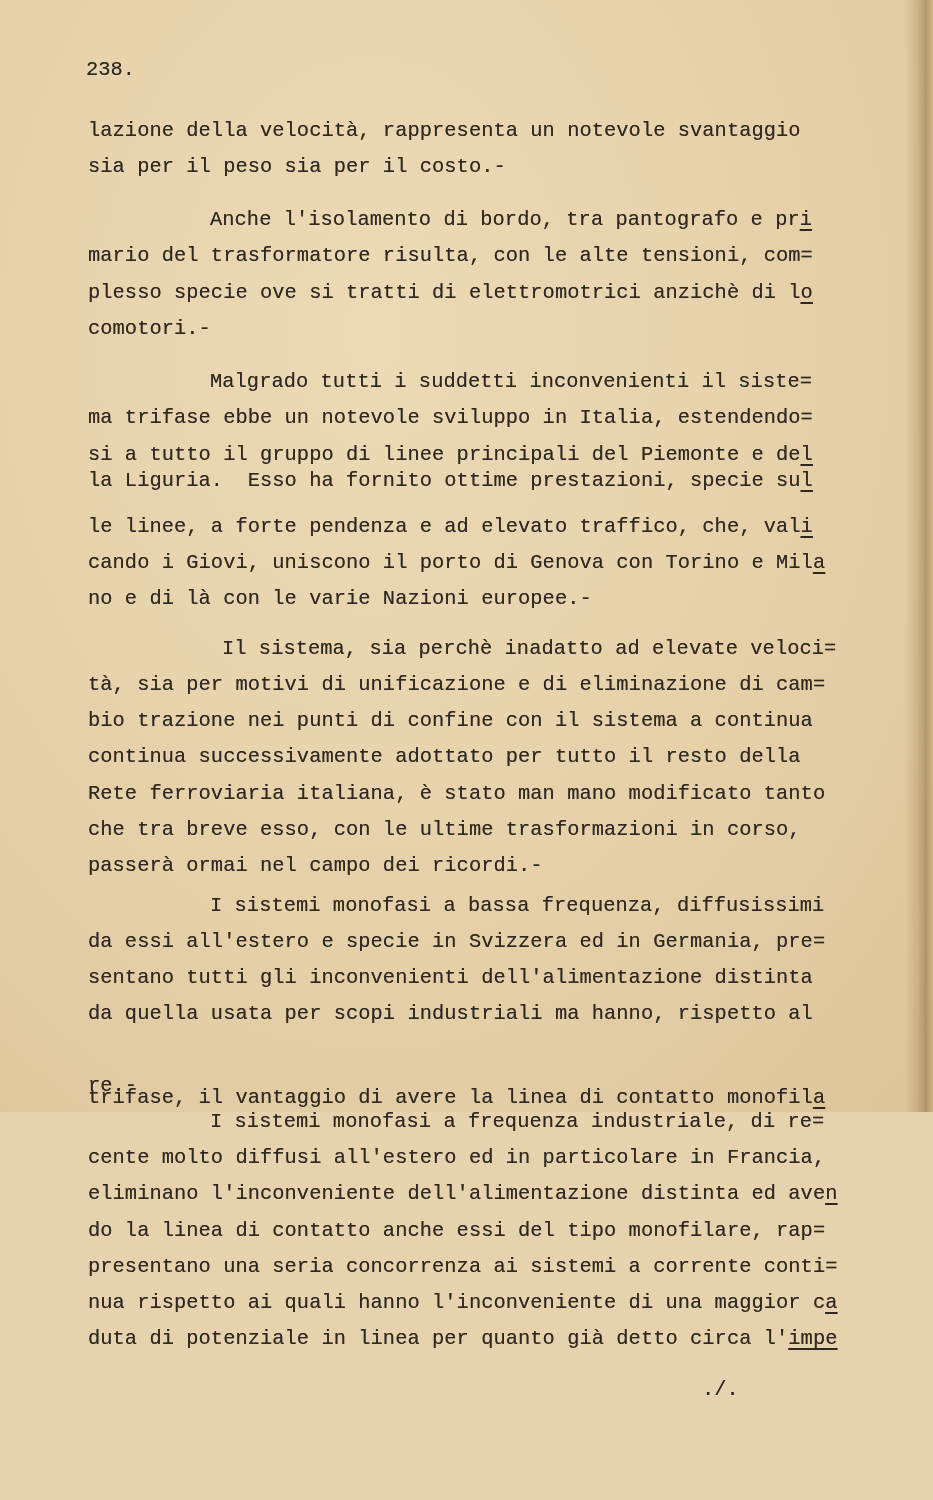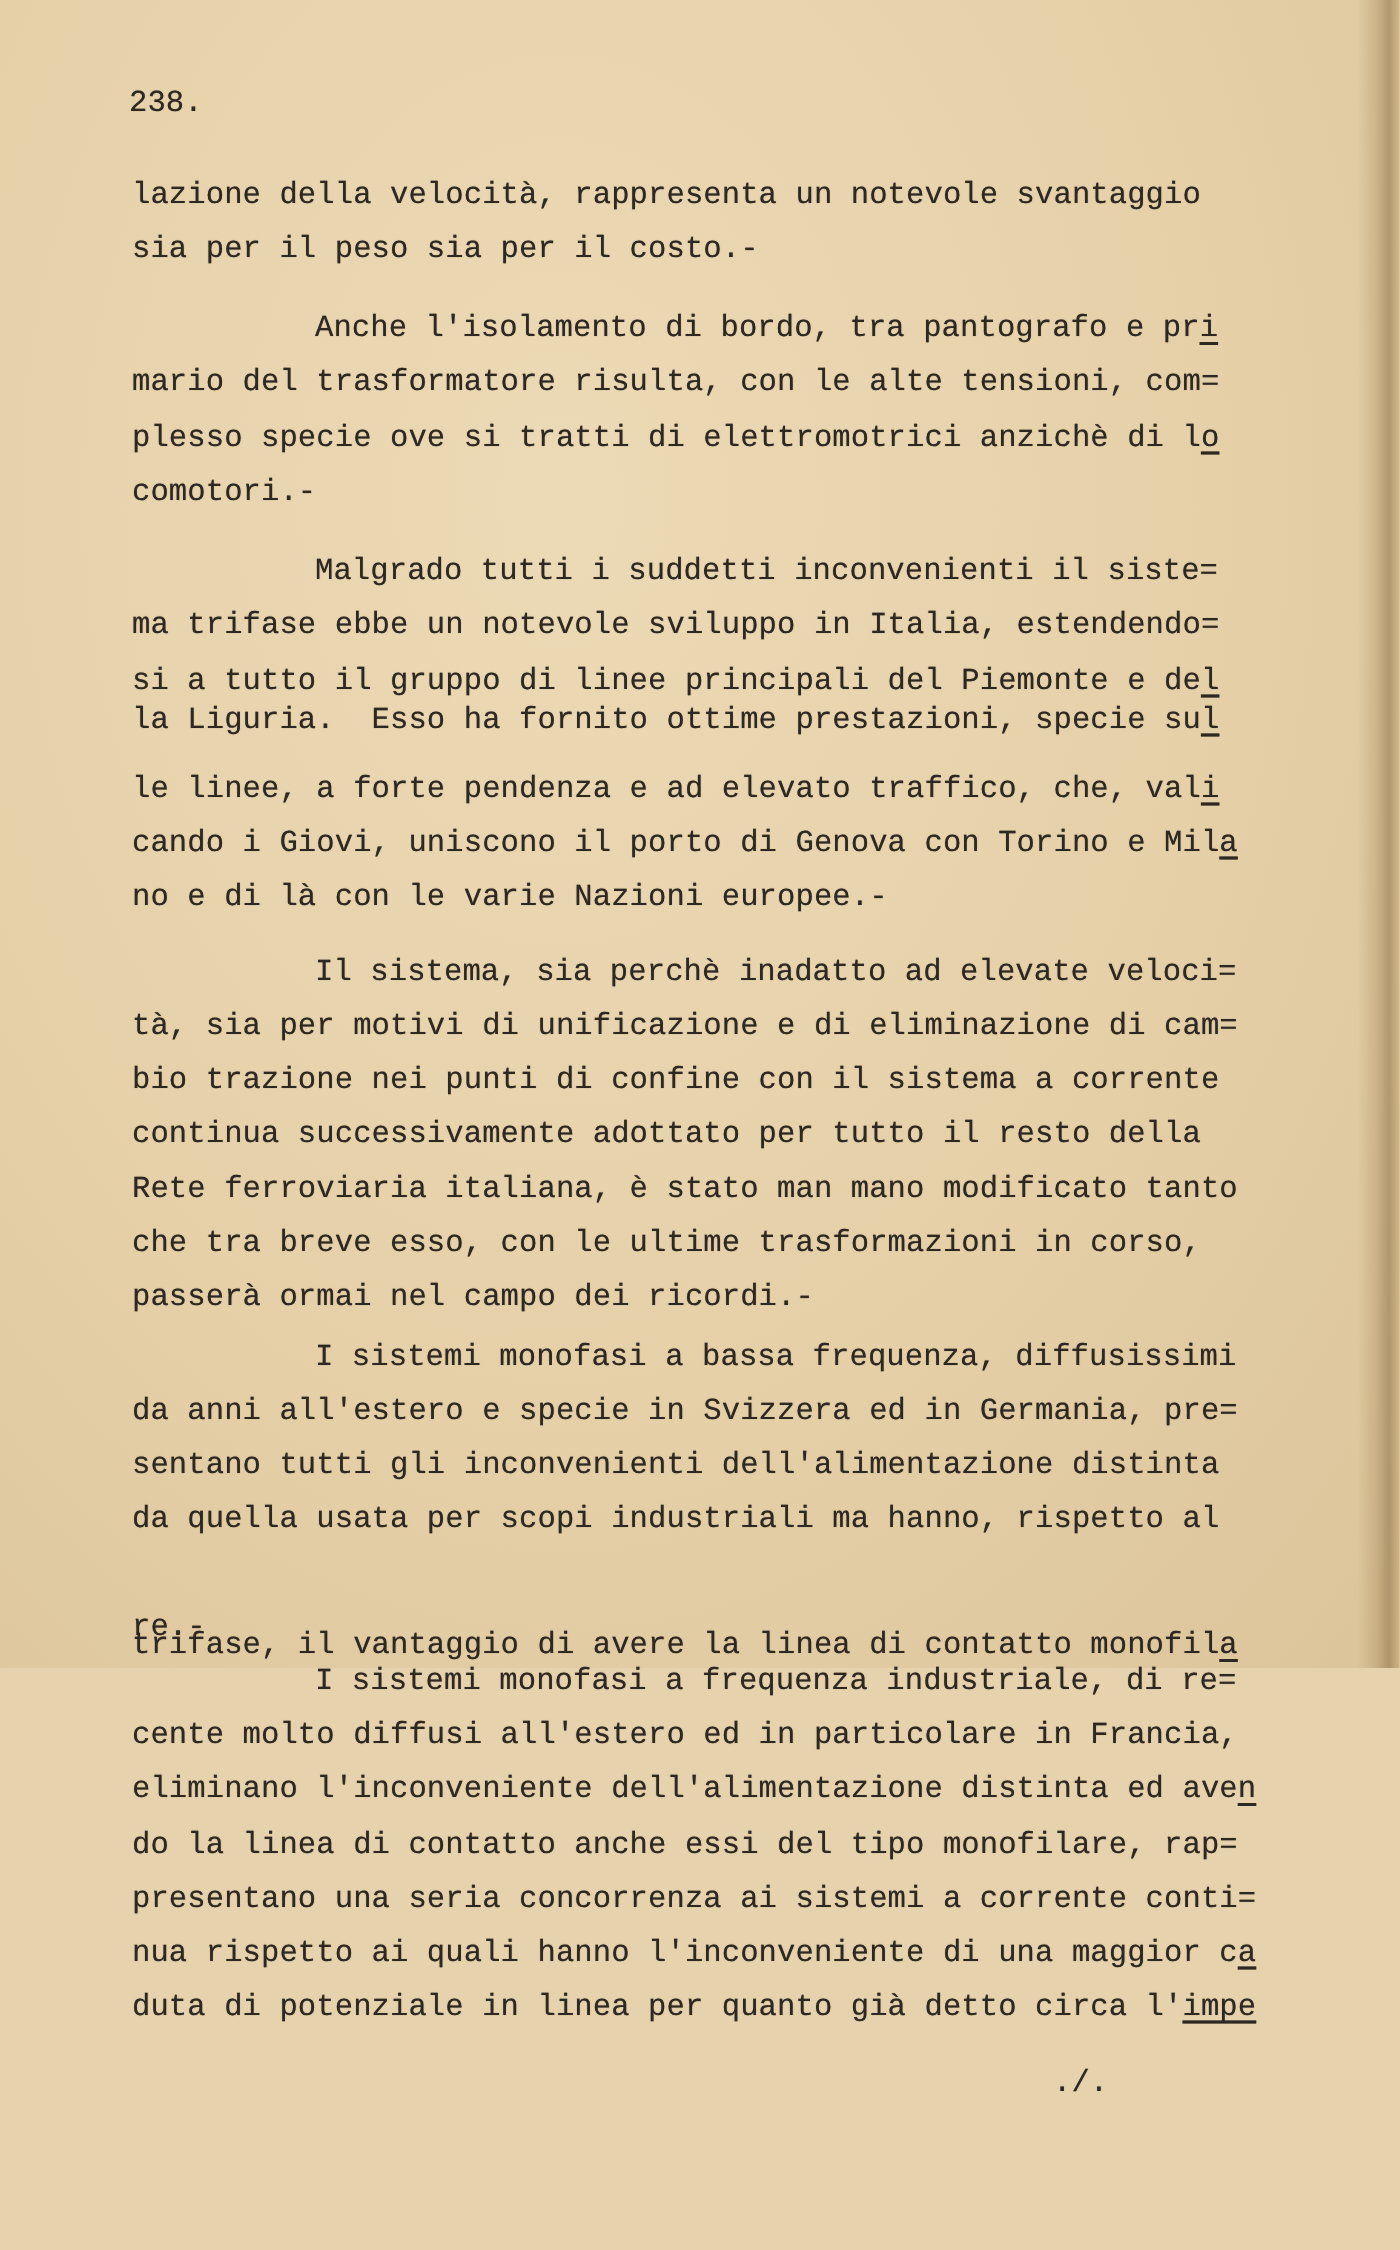--- a/index.html
+++ b/index.html
@@ -64,29 +64,29 @@
       <div class="typed line" style="top: 244px;"><span>mario del trasformatore risulta, con le alte tensioni, com=</span></div>
       <div class="typed line" style="top: 281px;"><span>plesso specie ove si tratti di elettromotrici anzichè di l</span><span class="u">o</span></div>
       <div class="typed line" style="top: 317px;"><span>comotori.-</span></div>
       <div class="typed line indent" style="top: 370px;"><span>Malgrado tutti i suddetti inconvenienti il siste=</span></div>
       <div class="typed line" style="top: 406px;"><span>ma trifase ebbe un notevole sviluppo in Italia, estendendo=</span></div>
       <div class="typed line" style="top: 443px;"><span>si a tutto il gruppo di linee principali del Piemonte e de</span><span class="u">l</span></div>
       <div class="typed line" style="top: 469px;"><span>la Liguria.  Esso ha fornito ottime prestazioni, specie su</span><span class="u">l</span></div>
       <div class="typed line" style="top: 515px;"><span>le linee, a forte pendenza e ad elevato traffico, che, val</span><span class="u">i</span></div>
       <div class="typed line" style="top: 551px;"><span>cando i Giovi, uniscono il porto di Genova con Torino e Mil</span><span class="u">a</span></div>
       <div class="typed line" style="top: 587px;"><span>no e di là con le varie Nazioni europee.-</span></div>
-      <div class="typed line indent" style="top: 637px;"><span>Il sistema, sia perchè inadatto ad elevate veloci=</span></div>
+      <div class="typed line indent" style="top: 637px; margin-left: 12px;"><span>Il sistema, sia perchè inadatto ad elevate veloci=</span></div>
       <div class="typed line" style="top: 673px;"><span>tà, sia per motivi di unificazione e di eliminazione di cam=</span></div>
-      <div class="typed line" style="top: 709px;"><span>bio trazione nei punti di confine con il sistema a corrente</span></div>
+      <div class="typed line" style="top: 709px;"><span>bio trazione nei punti di confine con il sistema a continua</span></div>
       <div class="typed line" style="top: 745px;"><span>continua successivamente adottato per tutto il resto della</span></div>
       <div class="typed line" style="top: 782px;"><span>Rete ferroviaria italiana, è stato man mano modificato tanto</span></div>
       <div class="typed line" style="top: 818px;"><span>che tra breve esso, con le ultime trasformazioni in corso,</span></div>
       <div class="typed line" style="top: 854px;"><span>passerà ormai nel campo dei ricordi.-</span></div>
       <div class="typed line indent" style="top: 894px; text-align: center;"><span>I sistemi monofasi a bassa frequenza, diffusissimi</span></div>
-      <div class="typed line" style="top: 930px;"><span>da anni all'estero e specie in Svizzera ed in Germania, pre=</span></div>
+      <div class="typed line" style="top: 930px;"><span>da essi all'estero e specie in Svizzera ed in Germania, pre=</span></div>
       <div class="typed line" style="top: 966px;"><span>sentano tutti gli inconvenienti dell'alimentazione distinta</span></div>
       <div class="typed line" style="top: 1002px;"><span>da quella usata per scopi industriali ma hanno, rispetto al</span></div>
       <div class="typed line" style="top: 1038px; margin-top: 48px;"><span>trifase, il vantaggio di avere la linea di contatto monofil</span><span class="u">a</span></div>
       <div class="typed line" style="top: 1074px;"><span>re.-</span></div>
       <div class="typed line indent" style="top: 1110px;"><span>I sistemi monofasi a frequenza industriale, di re=</span></div>
       <div class="typed line" style="top: 1146px;"><span>cente molto diffusi all'estero ed in particolare in Francia,</span></div>
       <div class="typed line" style="top: 1182px;"><span>eliminano l'inconveniente dell'alimentazione distinta ed ave</span><span class="u">n</span></div>
       <div class="typed line" style="top: 1219px;"><span>do la linea di contatto anche essi del tipo monofilare, rap=</span></div>
       <div class="typed line" style="top: 1255px;"><span>presentano una seria concorrenza ai sistemi a corrente conti=</span></div>
       <div class="typed line" style="top: 1291px;"><span>nua rispetto ai quali hanno l'inconveniente di una maggior c</span><span class="u">a</span></div>

